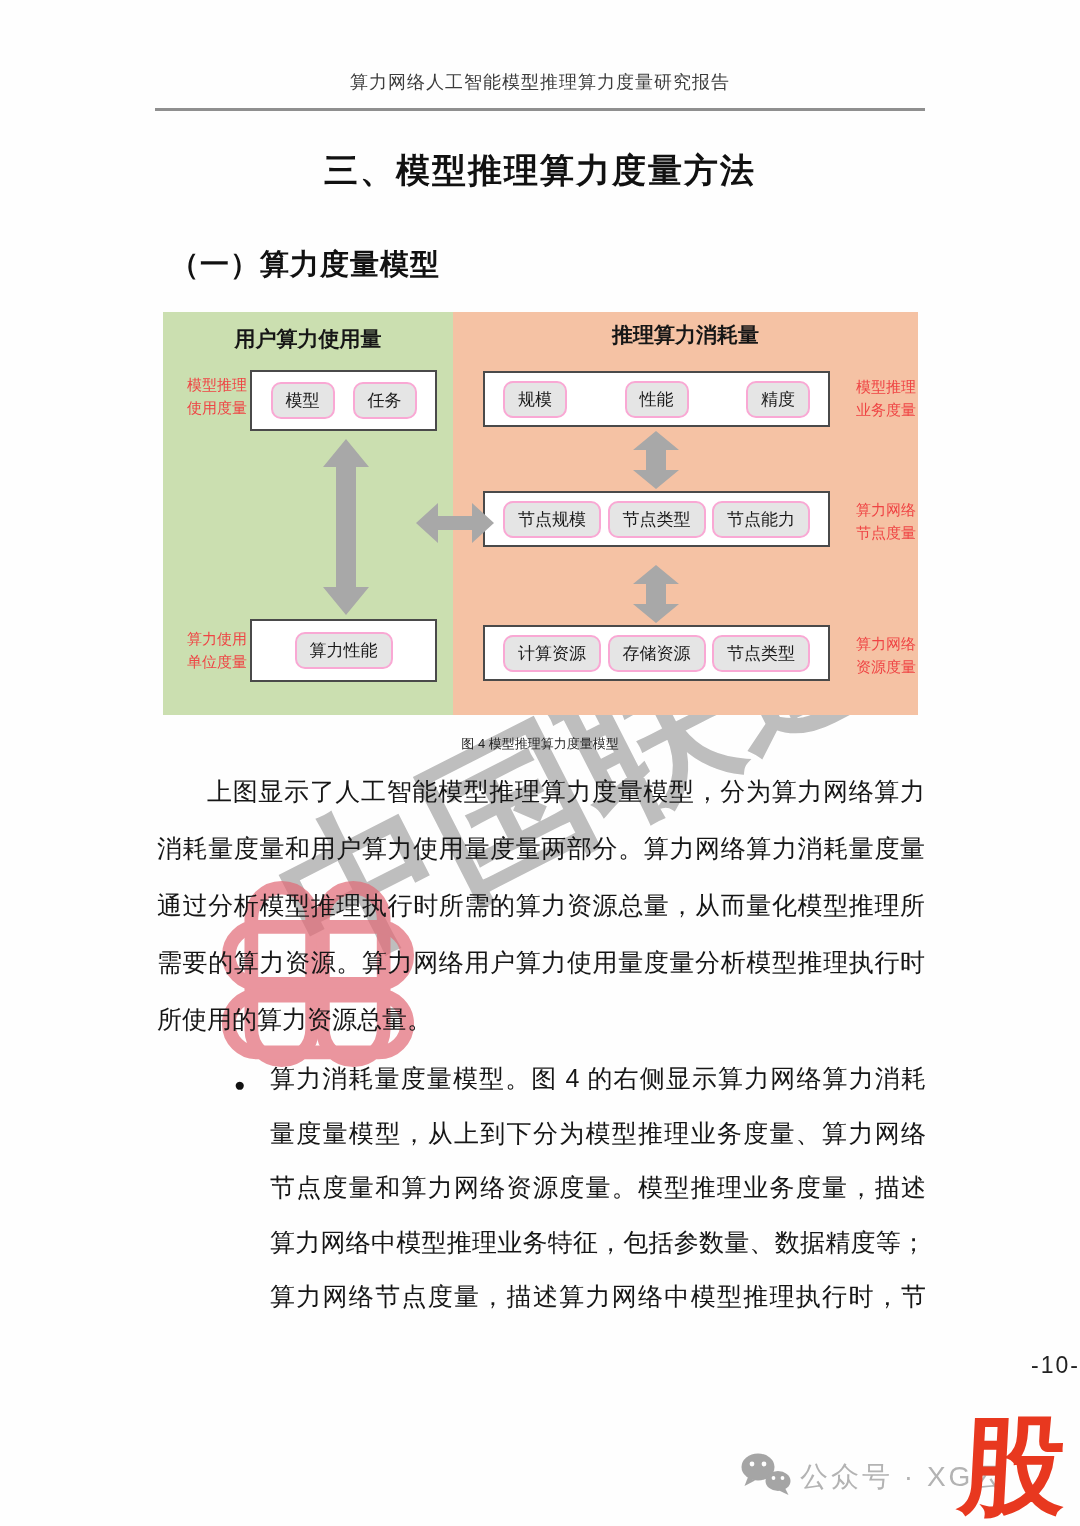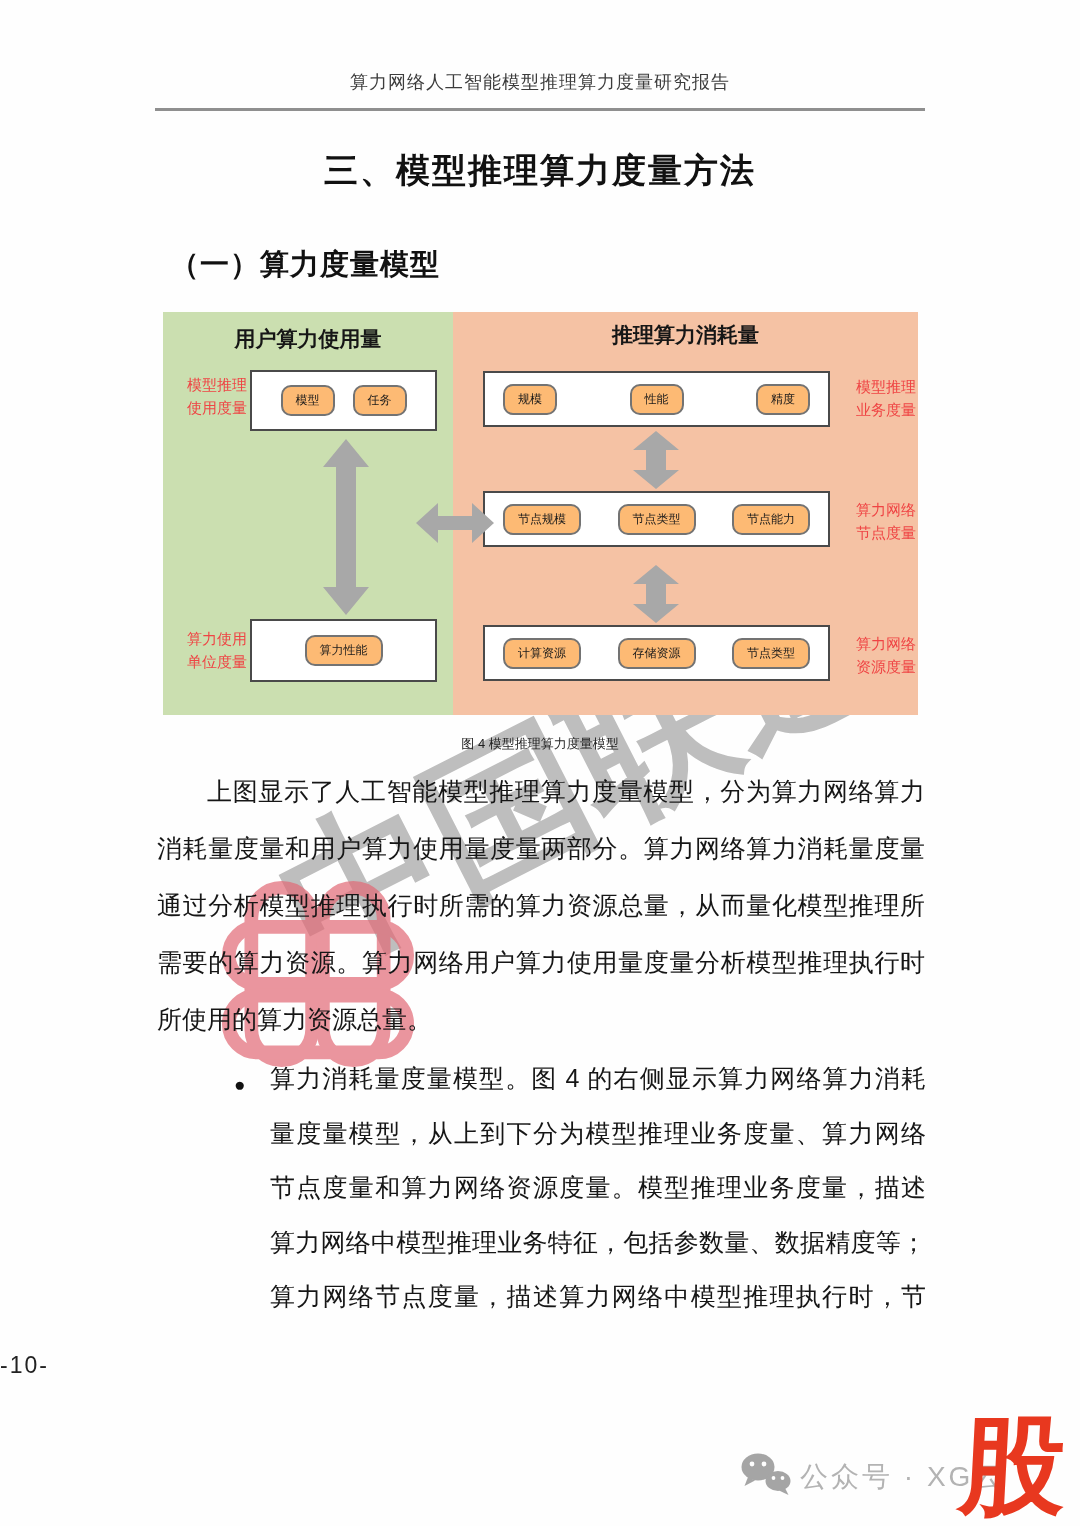--- a/index.html
+++ b/index.html
@@ -27,22 +27,22 @@
   
   .fig { position:absolute; left:163px; top:312px; width:755px; height:403px; z-index:2; }
   .panel-l { position:absolute; left:0; top:0; width:290px; height:403px; background:#cbdfb0; }
   .panel-r { position:absolute; left:290px; top:0; width:465px; height:403px; background:#f5c2a4; }
   .fig-title { position:absolute; font-size:21px; font-weight:800; color:#161616; text-align:center; }
   .ft-l { left:0; top:13px; width:290px; }
   .ft-r { left:290px; top:9px; width:465px; }
 
   .gbox { position:absolute; background:#fff; border:2px solid #4a4a4a;
           display:flex; align-items:center; }
-  .pill { border:2px solid #737373; border-radius:10px; background:#fdba74;
-          font-size:12px; color:#1a1a1a; padding:5px 13px; white-space:nowrap; }
+  .pill { border:2px solid #f9a8d4; border-radius:10px; background:#e5e5e5;
+          font-size:17px; color:#1a1a1a; padding:5px 13px; white-space:nowrap; }
   .boxA { left:87px; top:58px; width:187px; height:61px; justify-content:center; gap:18px; }
   .boxB { left:87px; top:307px; width:187px; height:63px; justify-content:center; }
   .rowbox { left:320px; width:347px; height:56px; justify-content:space-between; padding:0 18px; }
   .r1 { top:59px; } .r2 { top:179px; } .r3 { top:313px; }
 
   .side-lab { position:absolute; font-size:15px; line-height:23px; color:#ef4444;
               text-align:right; width:76px; }
   .labA { left:8px; top:61px; } .labB { left:8px; top:315px; }
   .labR1 { left:677px; top:63px; } .labR2 { left:677px; top:186px; } .labR3 { left:677px; top:320px; }
 
@@ -59,21 +59,21 @@
   
   .para1 { position:absolute; left:157px; top:763px; width:768px; font-size:25px;
            line-height:57px; color:#161616; z-index:3; }
   .bullet-para { position:absolute; left:270px; top:1051px; width:656px; font-size:25px;
                  line-height:54.5px; color:#161616; z-index:3; }
   .tline { white-space:nowrap; }
   .fill { text-align:justify; text-align-last:justify; white-space:normal; }
   .indent { padding-left:50px; }
   .bullet-mark { position:absolute; left:-36px; top:7px; font-size:19px; color:#111; }
 
-  .page-num { position:absolute; left:0; top:1352px; width:100%; text-align:left;
+  .page-num { position:absolute; left:0; top:1352px; width:100%; text-align:right;
               font-size:23px; color:#222; letter-spacing:2px; z-index:3; }
 
   
   .wechat-icon { position:absolute; left:739px; top:1451px; z-index:3; }
   .footer-label { position:absolute; left:800px; top:1458px; font-size:28px; color:#b3b3b3;
                   letter-spacing:3px; white-space:nowrap; z-index:3; }
   .brand-logo { position:absolute; left:960px; top:1412px; font-size:106px; font-weight:900;
                 color:#e8381f; transform:skewX(-3deg); line-height:1; z-index:4; }
 </style>
 </head>

